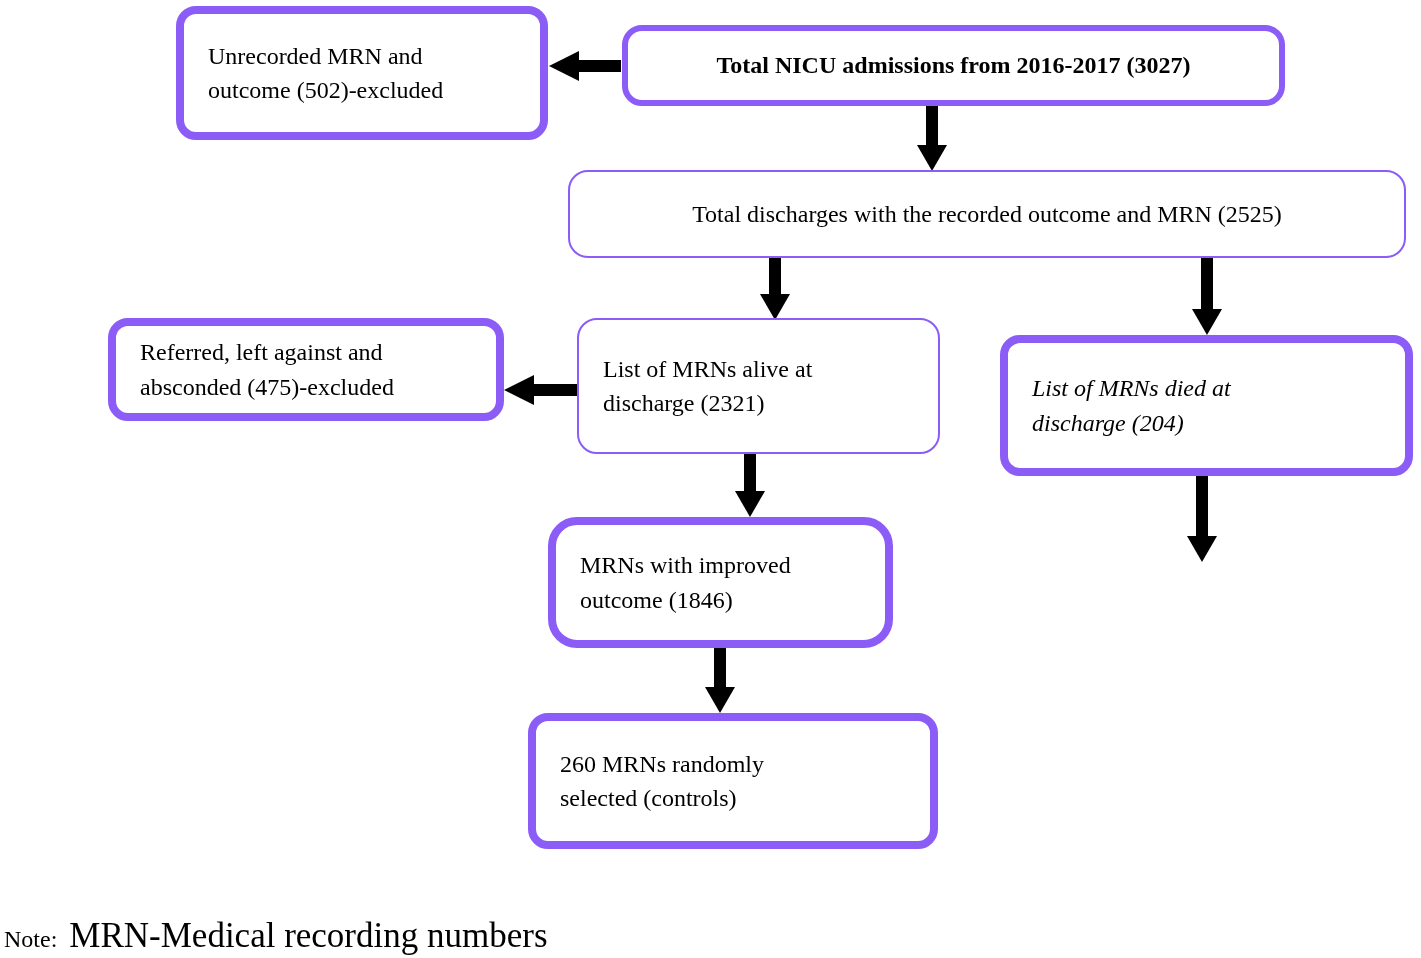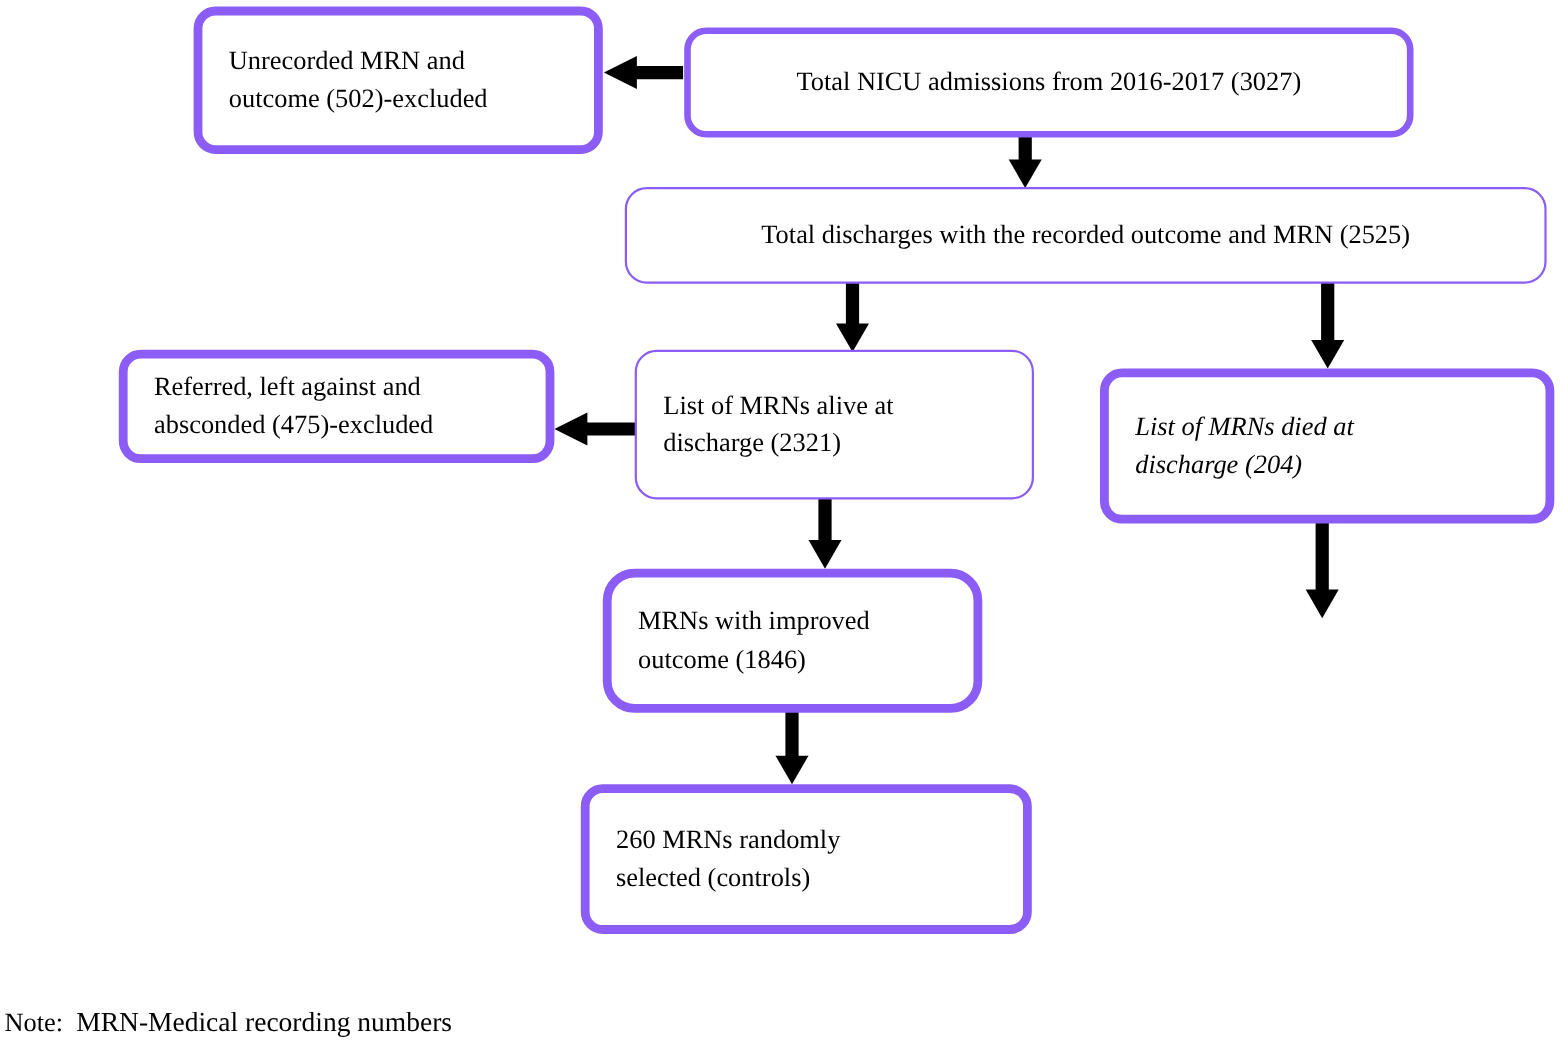--- a/index.html
+++ b/index.html
@@ -50,21 +50,21 @@
     left: 4px;
     top: 916px;
     width: 1000px;
     display: flex;
     align-items: baseline;
   }
   .note-label {
     font-size: 24px;
   }
   .note-text {
-    font-size: 25px;
+    font-size: 35px;
     margin-left: 12px;
   }
 </style>
 </head>
 <body>
 
 <div class="canvas">
 
   <svg class="arrows" viewBox="0 0 1421 958" xmlns="http://www.w3.org/2000/svg">
 
@@ -107,21 +107,21 @@
       <line x1="720" y1="647" x2="720" y2="689" stroke="#000" stroke-width="12"></line>
       <polygon points="705,687 735,687 720,713" fill="#000"></polygon>
     </g>
   </svg>
 
   <div class="box thick" style="left:176px; top:6px; width:372px; height:134px;">
     <span class="box-text">Unrecorded MRN and
 outcome (502)-excluded</span>
   </div>
 
-  <div class="box center" style="left:622px; top:25px; width:663px; height:100px; border-width:6px;">
+  <div class="box center" style="left:622px; top:25px; width:663px; height:81px; border-width:6px;font-weight:bold;">
     <span class="box-text">Total NICU admissions from 2016-2017 (3027)</span>
   </div>
 
   <div class="box center" style="left:568px; top:170px; width:838px; height:88px;text-align:right;">
     <span class="box-text">Total discharges with the recorded outcome and MRN (2525)</span>
   </div>
 
   <div class="box thick" style="left:108px; top:318px; width:396px; height:103px;">
     <span class="box-text">Referred, left against and
 absconded (475)-excluded</span>

